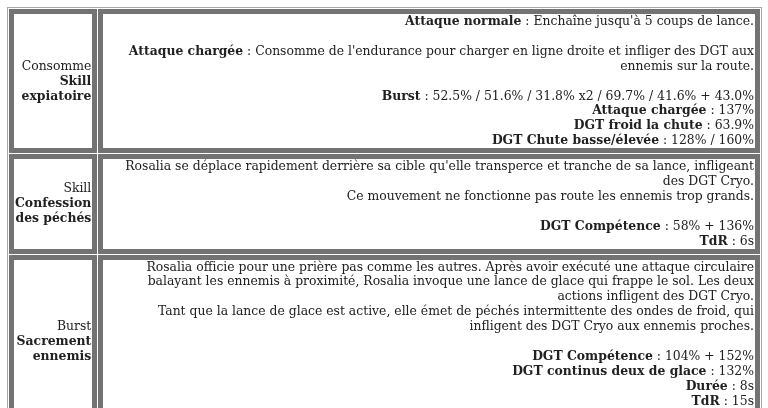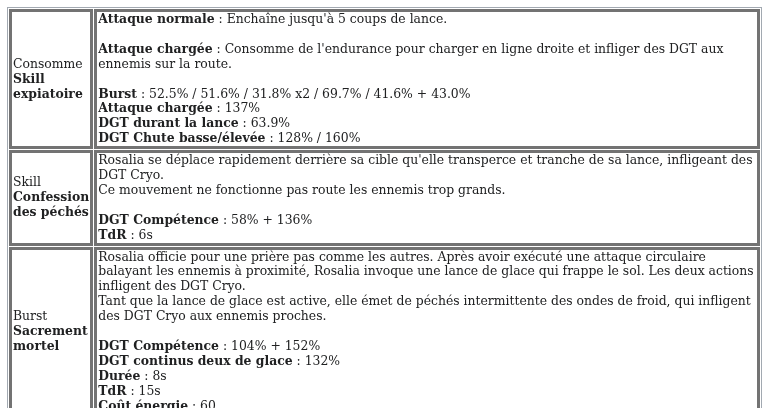--- a/index.html
+++ b/index.html
@@ -3,22 +3,22 @@
 <meta charset="utf-8">
 <style>
   html, body { margin: 0; padding: 0; background: #ffffff; }
   body { width: 768px; height: 408px; overflow: hidden; font-family: "DejaVu Serif", serif; font-size: 12.4px; color: #202122; }
   table.skills {
     position: absolute; left: 7px; top: 7px; width: 755px;
     border-collapse: separate; border-spacing: 1px;
     border: 1px solid #a2a9b1;
   }
   table.skills td {
-    border: 3px solid #737373;
-    text-align: left; vertical-align: middle;
+    border: 5px solid #737373;
+    text-align: right; vertical-align: middle;
     padding: 0 1px; line-height: 14.9px;
   }
   td.label { width: 74px; }
   td.desc { text-align: center; }
   b { font-weight: bold; }
   .gap { height: 14.9px; }
   .line { display: block; }
 </style>
 </head>
 <body>
@@ -32,21 +32,21 @@
         <b class="line">Skill</b>
         <b class="line">expiatoire</b>
       </td>
       <td class="desc">
         <span class="line"><b>Attaque normale</b><span> : </span><span>Enchaîne jusqu'à 5 coups de lance.</span></span>
         <div class="gap"></div>
         <span class="line"><b>Attaque chargée</b><span> : </span><span>Consomme de l'endurance pour charger en ligne droite et infliger des DGT aux ennemis sur la route.</span></span>
         <div class="gap"></div>
         <span class="line"><b>Burst</b><span> : </span><span>52.5% / 51.6% / 31.8% x2 / 69.7% / 41.6% + 43.0%</span></span>
         <span class="line"><b>Attaque chargée</b><span> : </span><span>137%</span></span>
-        <span class="line"><b>DGT durant la lance</b><span> : </span><span>63.9%</span></span>
+        <span class="line"><b>DGT froid la chute</b><span> : </span><span>63.9%</span></span>
         <span class="line"><b>DGT Chute basse/élevée</b><span> : </span><span>128% / 160%</span></span>
       </td>
     </tr>
 
     <tr style="height:90px">
       <td class="label">
         <span class="line">Skill</span>
         <b class="line">Confession</b>
         <b class="line">des péchés</b>
       </td>
@@ -56,21 +56,21 @@
         <div class="gap"></div>
         <span class="line"><b>DGT Compétence</b><span> : </span><span>58% + 136%</span></span>
         <span class="line"><b>TdR</b><span> : </span><span>6s</span></span>
       </td>
     </tr>
 
     <tr style="height:164px">
       <td class="label">
         <span class="line">Burst</span>
         <b class="line">Sacrement</b>
-        <b class="line">mortel</b>
+        <b class="line">ennemis</b>
       </td>
       <td class="desc">
         <span class="line">Rosalia officie pour une prière pas comme les autres. Après avoir exécuté une attaque circulaire balayant les ennemis à proximité, Rosalia invoque une lance de glace qui frappe le sol. Les deux actions infligent des DGT Cryo.</span>
         <span class="line">Tant que la lance de glace est active, elle émet de péchés intermittente des ondes de froid, qui infligent des DGT Cryo aux ennemis proches.</span>
         <div class="gap"></div>
         <span class="line"><b>DGT Compétence</b><span> : </span><span>104% + 152%</span></span>
         <span class="line"><b>DGT continus deux de glace</b><span> : </span><span>132%</span></span>
         <span class="line"><b>Durée</b><span> : </span><span>8s</span></span>
         <span class="line"><b>TdR</b><span> : </span><span>15s</span></span>
         <span class="line"><b>Coût énergie</b><span> : </span><span>60</span></span>

